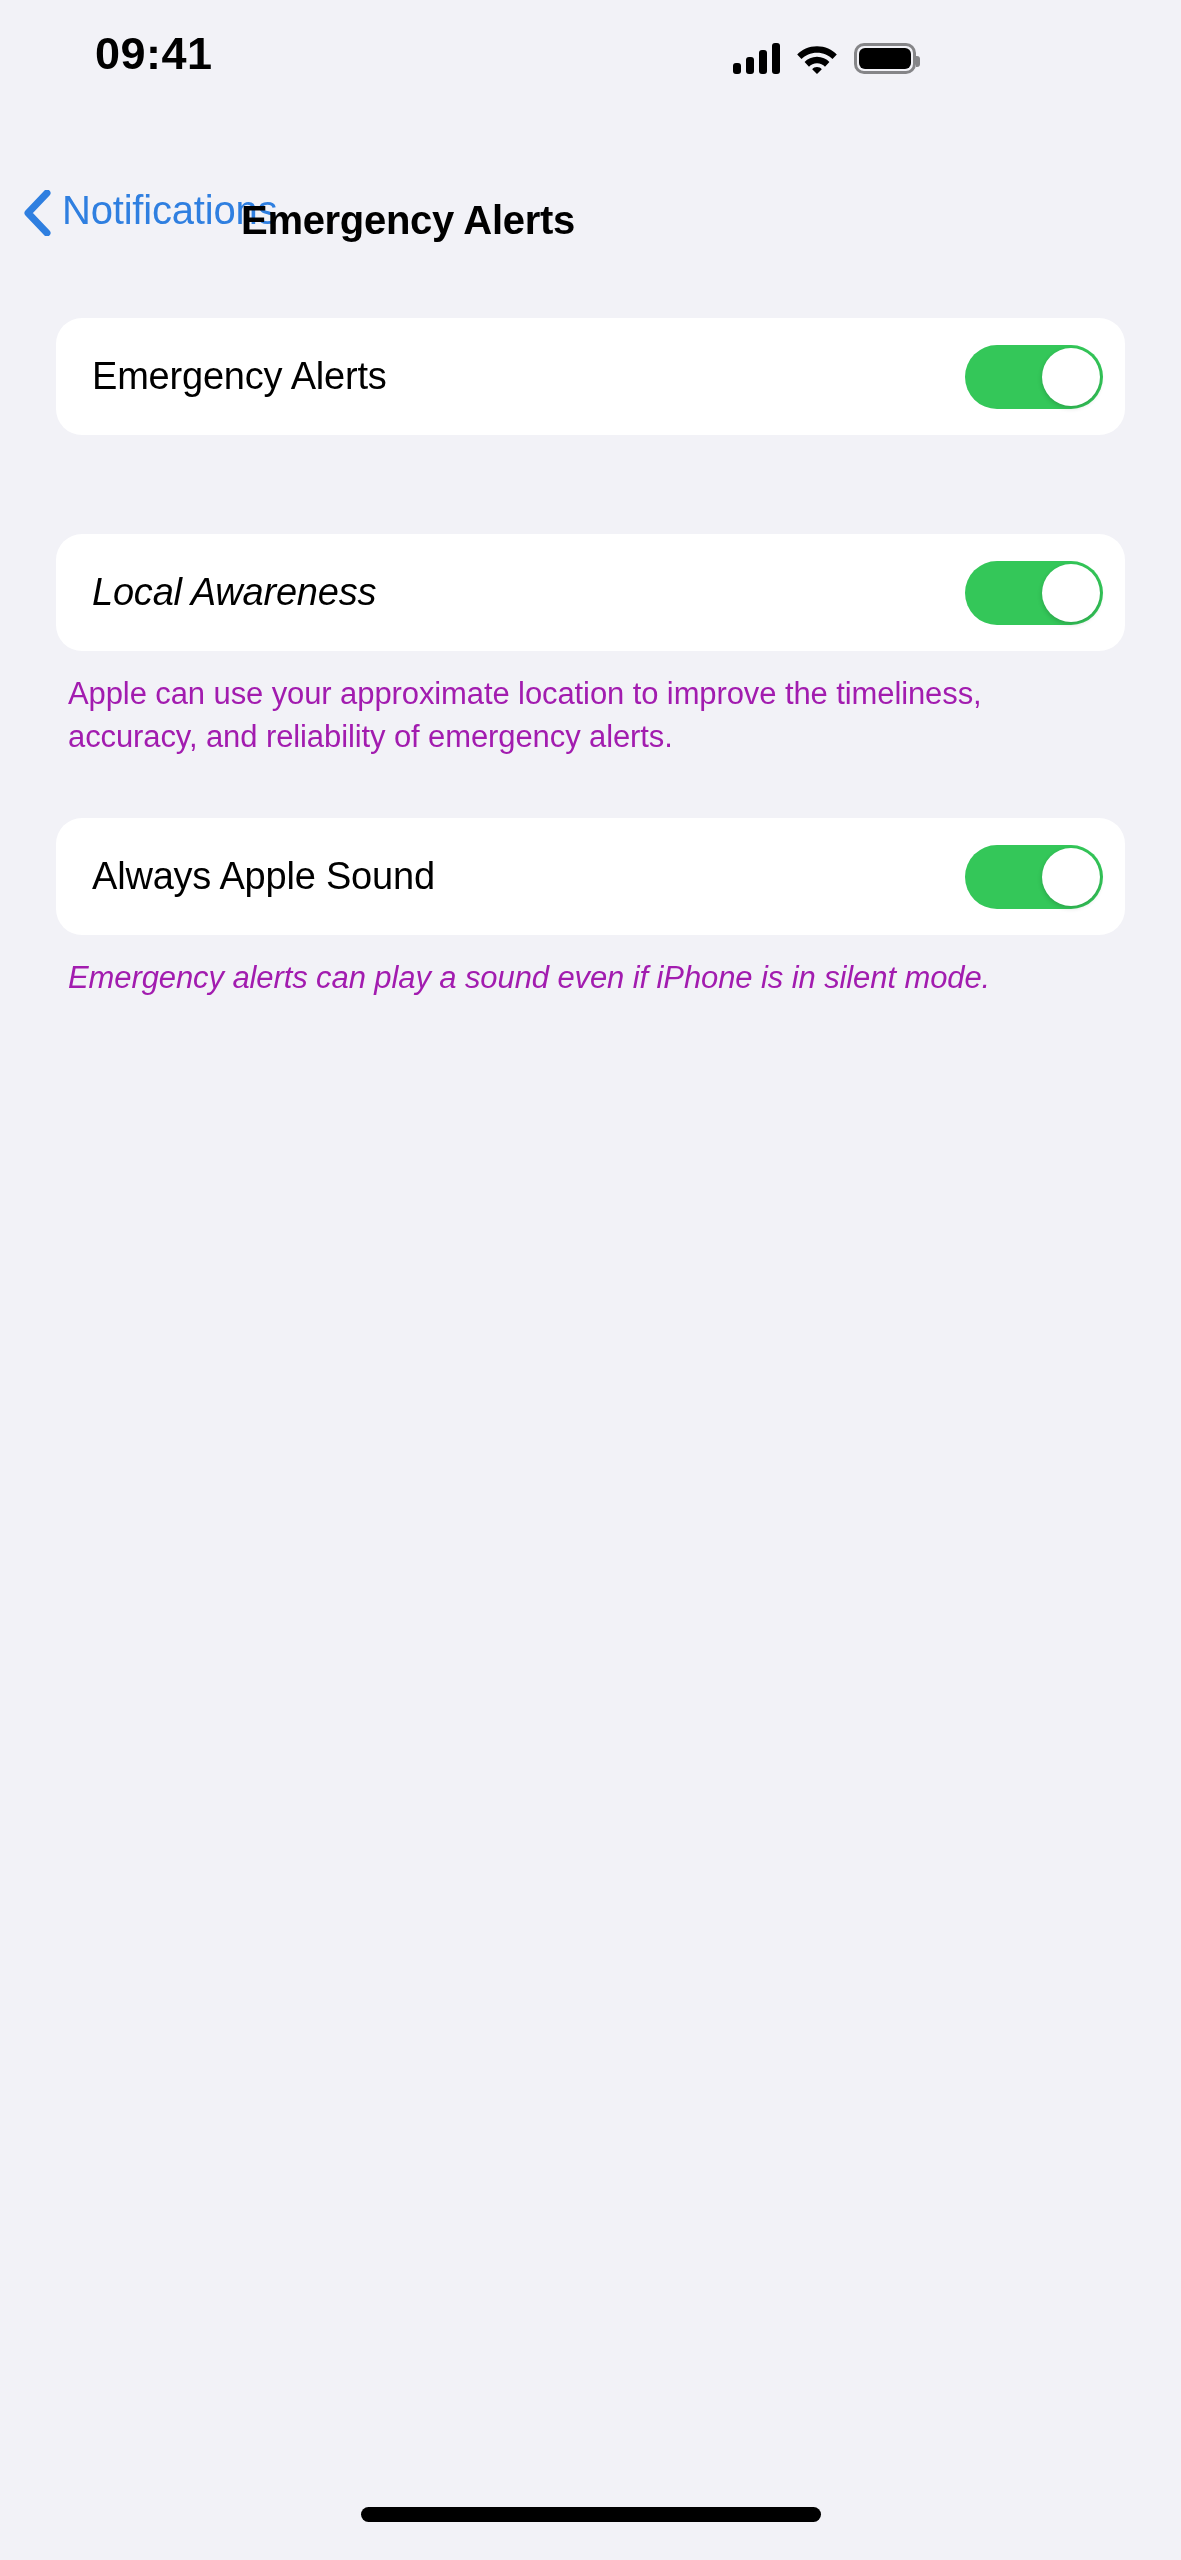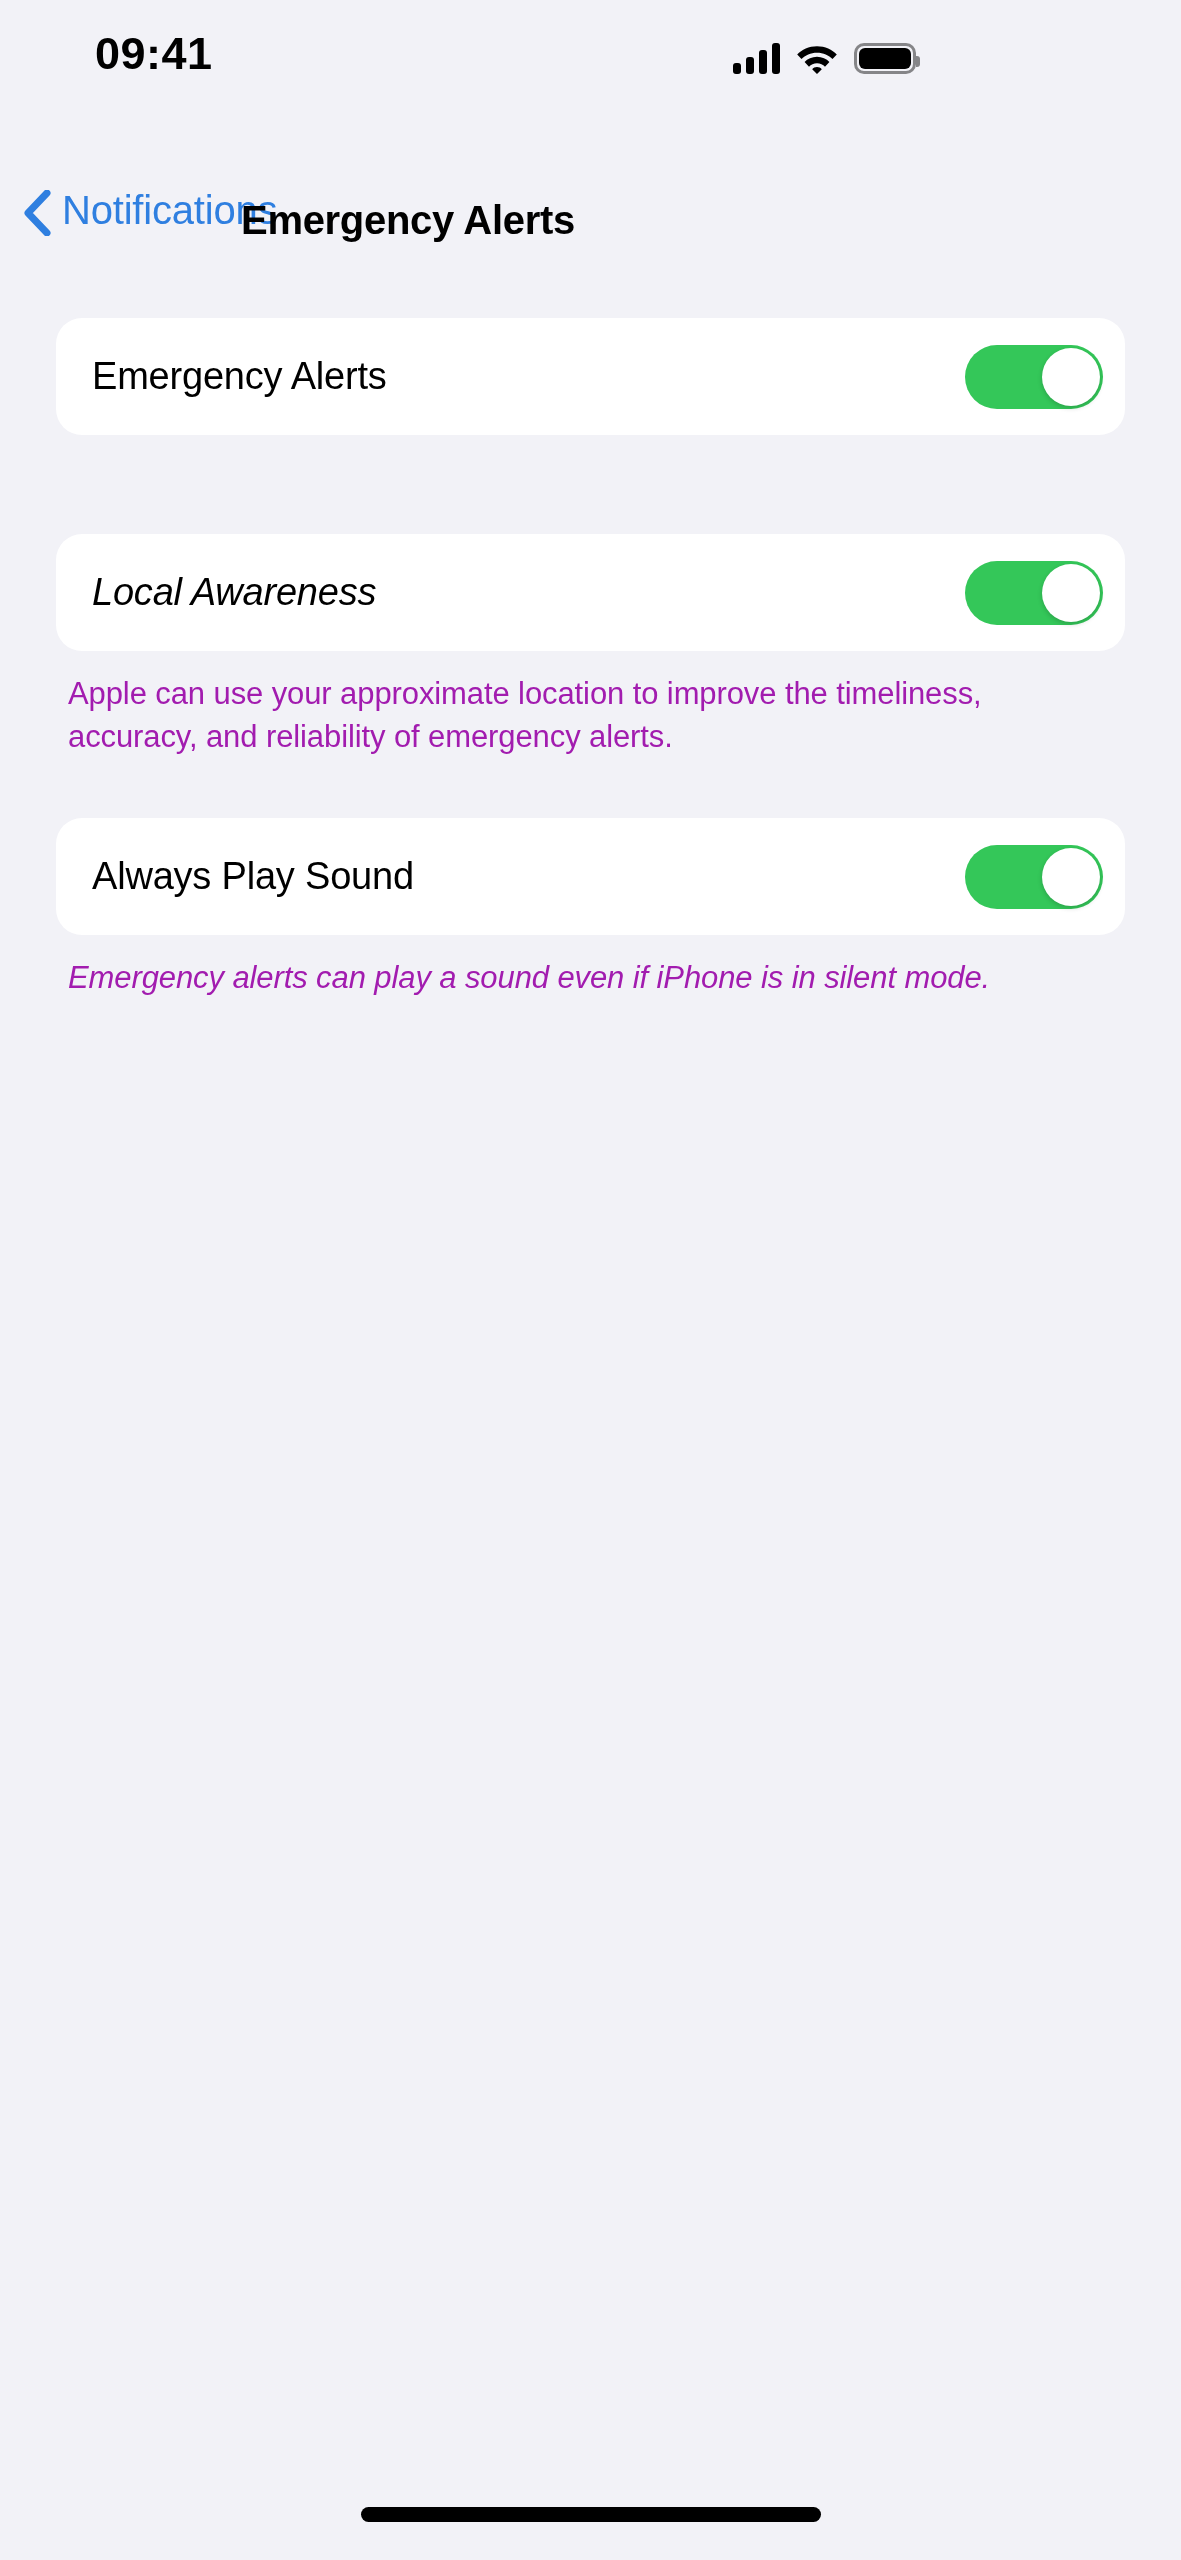--- a/index.html
+++ b/index.html
@@ -151,21 +151,21 @@
       <span class="row-label">Local Awareness</span>
       <span class="toggle">
         <span class="knob"></span>
       </span>
     </div>
   </div>
   <div class="footer-text" style="top:672px;">Apple can use your approximate location to improve the timeliness, accuracy, and reliability of emergency alerts.</div>
 
   <div class="card" style="top:818px;">
     <div class="row">
-      <span class="row-label">Always Play Sound</span>
+      <span class="row-label">Always Apple Sound</span>
       <span class="toggle">
         <span class="knob"></span>
       </span>
     </div>
   </div>
   <div class="footer-text" style="top:956px;font-style:italic;">Emergency alerts can play a sound even if iPhone is in silent mode.</div>
 
   <div class="home-indicator"></div>
 
 </div>

